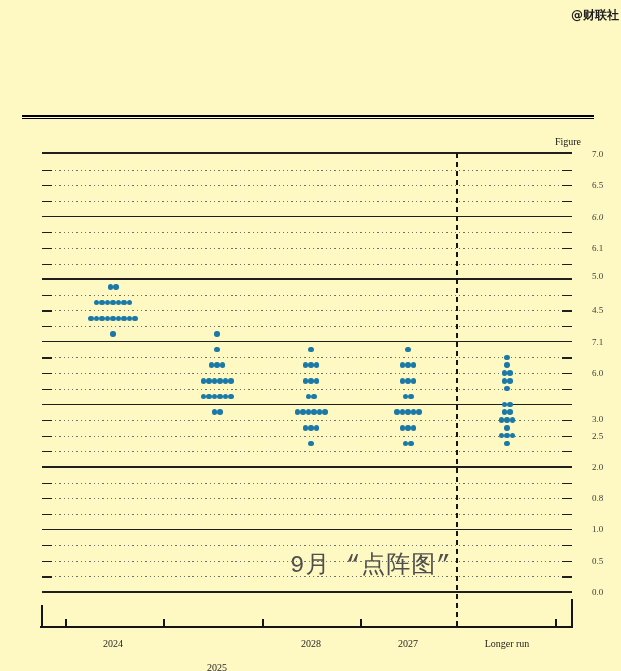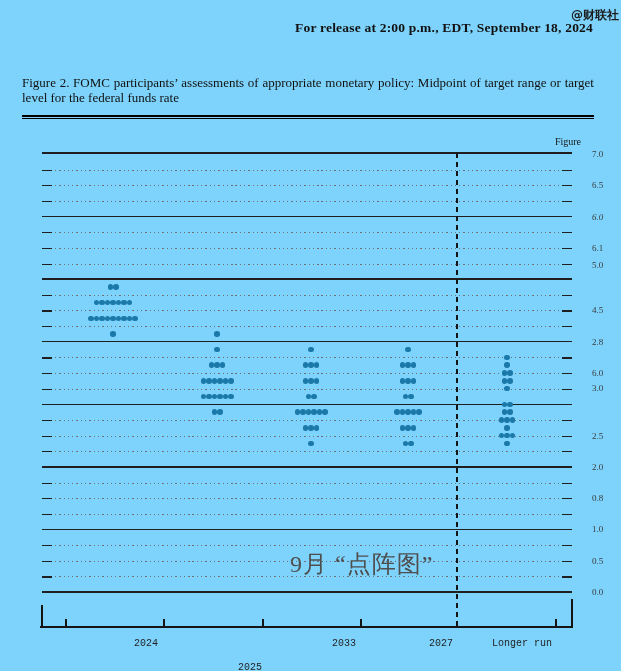--- a/index.html
+++ b/index.html
@@ -1,17 +1,17 @@
 <!DOCTYPE html>
 <html><head>
 <meta charset="utf-8">
 <style>
   * { margin:0; padding:0; box-sizing:border-box; }
   html,body { background:#ffffff; }
-  .page { position:relative; width:621px; height:671px; background:#7dd3fc;
+  .page { position:relative; width:621px; height:671px; background:#fef9c3;
           font-family:"Liberation Serif", serif; color:#111; overflow:hidden; }
 
   .wm-top { position:absolute; top:7px; right:2px;
             font-family:"DejaVu Sans", sans-serif; font-weight:bold;
             font-size:12px; color:#1c1c1c; }
 
   .release { position:absolute; top:20px; right:28px; font-weight:bold;
              font-size:13.5px; letter-spacing:0.2px; white-space:nowrap; }
 
   .fig-title { position:absolute; top:76px; left:22px; width:572px;
@@ -37,35 +37,33 @@
   .dot-row { position:absolute; display:flex; }
   .dot { width:5.5px; height:5.5px; border-radius:50%; flex:0 0 auto;
          background:var(--dot-color,#1a79a8); }
 
   .sep { position:absolute; width:2px;
          background-image:repeating-linear-gradient(to bottom,#141414 0 5px, transparent 5px 9px); }
 
   .x-axis { position:absolute; height:2.5px; background:#141414; }
   .x-tick { position:absolute; width:1.5px; height:7px; background:#141414; }
   .corner { position:absolute; width:2px; background:#141414; }
-  .x-label { position:absolute; width:90px; text-align:right; font-size:10px; color:#1f1f1f;font-family:Liberation Mono, monospace; }
+  .x-label { position:absolute; width:90px; text-align:center; font-size:10px; color:#1f1f1f; }
 
   .wm-center { position:absolute; top:548px; left:290px; font-size:24px; color:#4e4e4e;
-               font-family:Liberation Serif, serif; letter-spacing:1px; white-space:nowrap; }
+               font-family:Liberation Mono, monospace; letter-spacing:1px; white-space:nowrap; }
 </style>
 </head>
 <body>
 
 <div class="page">
 
   <div class="wm-top">@财联社</div>
 
-  <div class="release">For release at 2:00 p.m., EDT, September 18, 2024</div>
-
-  <div class="fig-title">Figure 2.  FOMC participants’ assessments of appropriate monetary policy:  Midpoint of target range or target level for the federal funds rate</div>
+
 
   <div class="rule"></div>
 
   <div class="chart" id="chart" style="--dot-color: #1a79a8;">
     <div class="percent">Figure</div>
     <div class="wm-center">9月 “点阵图”</div>
   <div class="grid-solid" style="left: 42px; width: 530px; top: 591.25px; height: 1.5px;"></div>
       <div class="grid-dotted" style="left: 42px; width: 530px; top: 576.357px;"></div>
       <div class="grid-dotted" style="left: 42px; width: 530px; top: 560.714px;"></div>
       <div class="grid-dotted" style="left: 42px; width: 530px; top: 545.071px;"></div>
@@ -91,43 +89,43 @@
       <div class="grid-dotted" style="left: 42px; width: 530px; top: 232.214px;"></div>
       <div class="grid-solid" style="left: 42px; width: 530px; top: 215.821px; height: 1.5px;"></div>
       <div class="grid-dotted" style="left: 42px; width: 530px; top: 200.929px;"></div>
       <div class="grid-dotted" style="left: 42px; width: 530px; top: 185.286px;"></div>
       <div class="grid-dotted" style="left: 42px; width: 530px; top: 169.643px;"></div>
       <div class="grid-solid" style="left: 42px; width: 530px; top: 152px; height: 2px;"></div>
       <div class="ytick" style="top: 149px;">7.0</div>
       <div class="ytick" style="top: 180.286px;">6.5</div>
       <div class="ytick" style="top: 211.571px; font-style: italic;">6.0</div>
       <div class="ytick" style="top: 242.857px;">6.1</div>
-      <div class="ytick" style="top: 260px; text-align: center;">5.0</div>
+      <div class="ytick" style="top: 271px; text-align: center;">5.0</div>
       <div class="ytick" style="top: 305.429px;">4.5</div>
-      <div class="ytick" style="top: 336.714px;">2.8</div>
+      <div class="ytick" style="top: 336.714px;">7.1</div>
       <div class="ytick" style="top: 368px;">6.0</div>
-      <div class="ytick" style="top: 383px;">3.0</div>
+      <div class="ytick" style="top: 414px;">3.0</div>
       <div class="ytick" style="top: 430.571px;">2.5</div>
       <div class="ytick" style="top: 461.857px;">2.0</div>
       <div class="ytick" style="top: 493.143px;">0.8</div>
       <div class="ytick" style="top: 524.429px;">1.0</div>
       <div class="ytick" style="top: 555.714px;">0.5</div>
       <div class="ytick" style="top: 587px;">0.0</div>
       <div class="sep" style="left: 456px; top: 153px; height: 475.5px;"></div>
       <div class="x-axis" style="left: 40px; top: 625.5px; width: 533px;"></div>
       <div class="x-tick" style="left: 65px; top: 618.5px;"></div>
       <div class="x-tick" style="left: 163px; top: 618.5px;"></div>
       <div class="x-tick" style="left: 262px; top: 618.5px;"></div>
       <div class="x-tick" style="left: 360px; top: 618.5px;"></div>
       <div class="x-tick" style="left: 555px; top: 618.5px;"></div>
       <div class="corner" style="left: 40.5px; top: 604.5px; height: 21px;"></div>
       <div class="corner" style="left: 570.5px; top: 598.5px; height: 27px;"></div>
       <div class="x-label" style="left: 68px; top: 638px;">2024</div>
       <div class="x-label" style="left: 172px; top: 638px; margin-top: 24px;">2025</div>
-      <div class="x-label" style="left: 266px; top: 638px;">2033</div>
+      <div class="x-label" style="left: 266px; top: 638px;">2028</div>
       <div class="x-label" style="left: 363px; top: 638px;">2027</div>
       <div class="x-label" style="left: 462px; top: 638px;">Longer run</div>
       <div class="dot-row" style="left: 107.5px; top: 284.214px;">
         <div class="dot"></div>
         <div class="dot"></div>
       </div>
       <div class="dot-row" style="left: 93.75px; top: 299.857px;">
         <div class="dot"></div>
         <div class="dot"></div>
         <div class="dot"></div>

